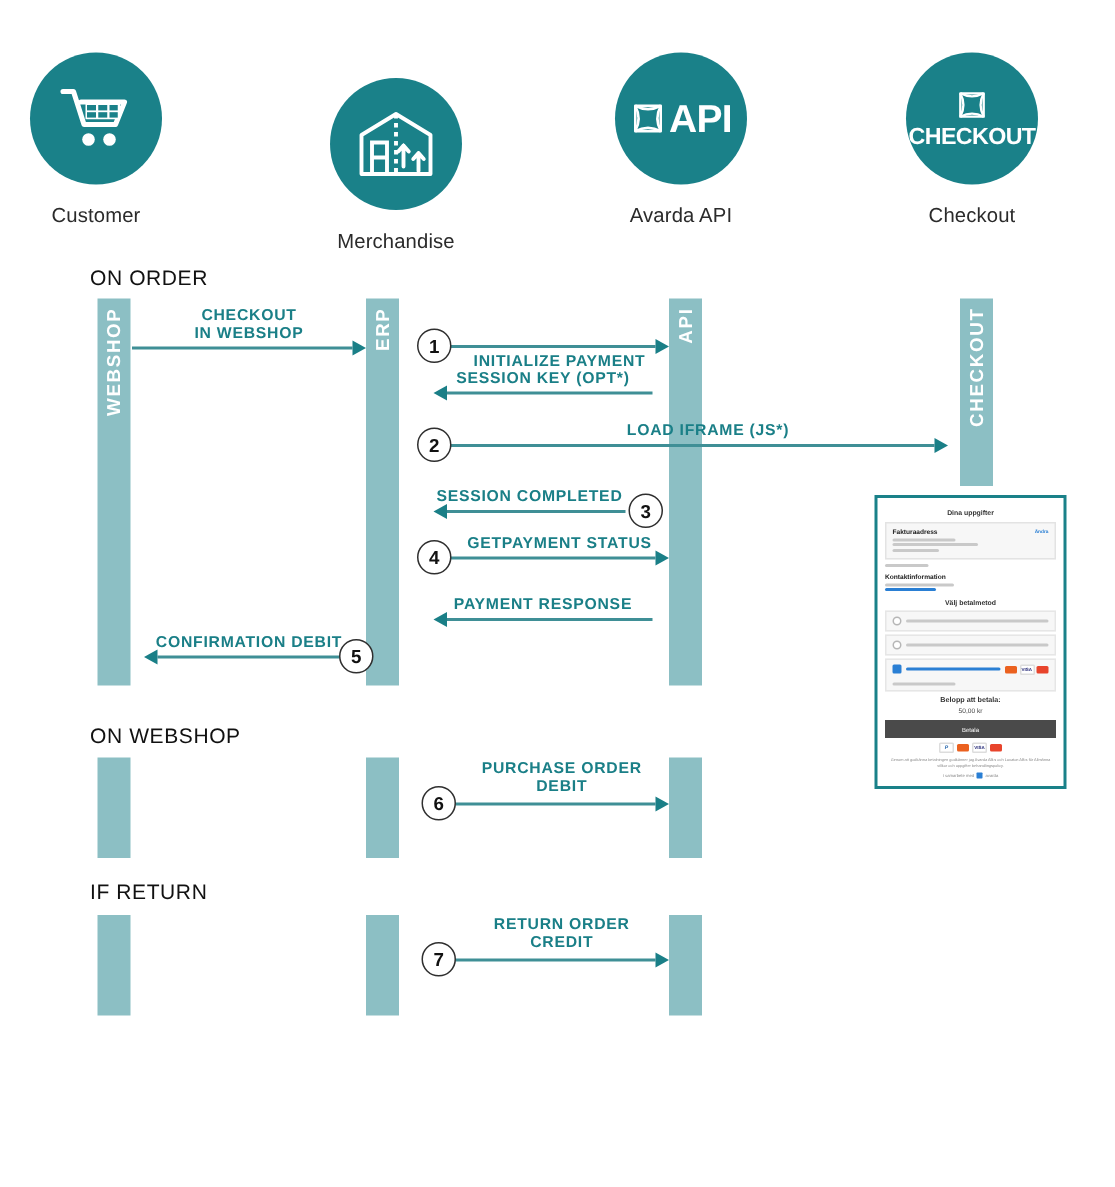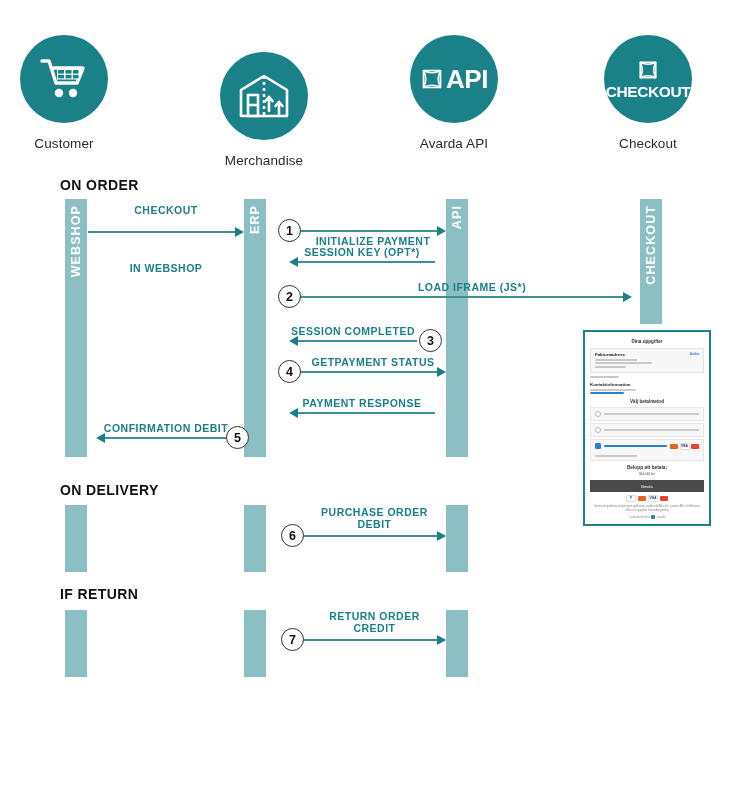--- a/index.html
+++ b/index.html
@@ -22,21 +22,21 @@
     letter-spacing:.1px;white-space:nowrap;
   }
   .disc svg{display:block;}
   .api-wrap{display:flex;align-items:center;gap:2px;}
   .api-word{color:#fff;font-weight:bold;font-size:26px;letter-spacing:-.5px;line-height:1;}
   .ck-wrap{display:flex;flex-direction:column;align-items:center;gap:3px;}
   .ck-word{color:#fff;font-weight:bold;font-size:15.5px;letter-spacing:-.4px;line-height:1;}
 
   
   .phase{
-    position:absolute;font-size:14px;font-weight:bold;color:#111;
+    position:absolute;font-size:14px;font-weight:normal;color:#111;
     letter-spacing:.4px;white-space:nowrap;
   }
 
   
   .lifeline{
     position:absolute;width:22px;background:#8cbfc4;
   }
   .lifeline .vlabel{
     position:absolute;top:6px;left:50%;
     transform:translateX(-50%) rotate(180deg);
@@ -194,21 +194,21 @@
           <path d="M3.5 3.5 Q8 12 3.5 20.5"></path>
           <path d="M20.5 3.5 Q16 12 20.5 20.5"></path>
         </svg>
         <span class="ck-word">CHECKOUT</span>
       </div>
     </div>
     <div class="caption">Checkout</div>
   </div>
 
   <div class="phase" style="left:60px;top:177px;">ON ORDER</div>
-  <div class="phase" style="left:60px;top:482px;">ON DELIVERY</div>
+  <div class="phase" style="left:60px;top:482px;">ON WEBSHOP</div>
   <div class="phase" style="left:60px;top:586px;">IF RETURN</div>
 
   <div class="lifeline" style="left:65px;top:199px;height:258px;">
     <span class="vlabel">WEBSHOP</span>
   </div>
   <div class="lifeline" style="left:244px;top:199px;height:258px;">
     <span class="vlabel">ERP</span>
   </div>
   <div class="lifeline" style="left:446px;top:199px;height:258px;">
     <span class="vlabel">API</span>
@@ -222,21 +222,21 @@
   <div class="lifeline" style="left:446px;top:505px;height:67px;"></div>
 
   <div class="lifeline" style="left:65px;top:610px;height:67px;"></div>
   <div class="lifeline" style="left:244px;top:610px;height:67px;"></div>
   <div class="lifeline" style="left:446px;top:610px;height:67px;"></div>
 
   <div class="msg" style="left:88px;top:231px;width:156px;">
     <div class="line" style="width:147px;"></div>
     <div class="head right" style="left:147px;"></div>
     <div class="label" style="top:-27px;">CHECKOUT</div>
-    <div class="label" style="top:-15px;margin-top:46px;">IN WEBSHOP</div>
+    <div class="label" style="top:-15px;">IN WEBSHOP</div>
   </div>
 
   <div class="msg" style="left:300px;top:230px;width:146px;">
     <div class="line" style="width:137px;"></div>
     <div class="head right" style="left:137px;"></div>
     <div class="label" style="top:-15px;margin-top:20px;">INITIALIZE PAYMENT</div>
   </div>
   <div class="step" style="left:278px;top:219px;">1</div>
 
   <div class="msg" style="left:289px;top:261px;width:146px;">

